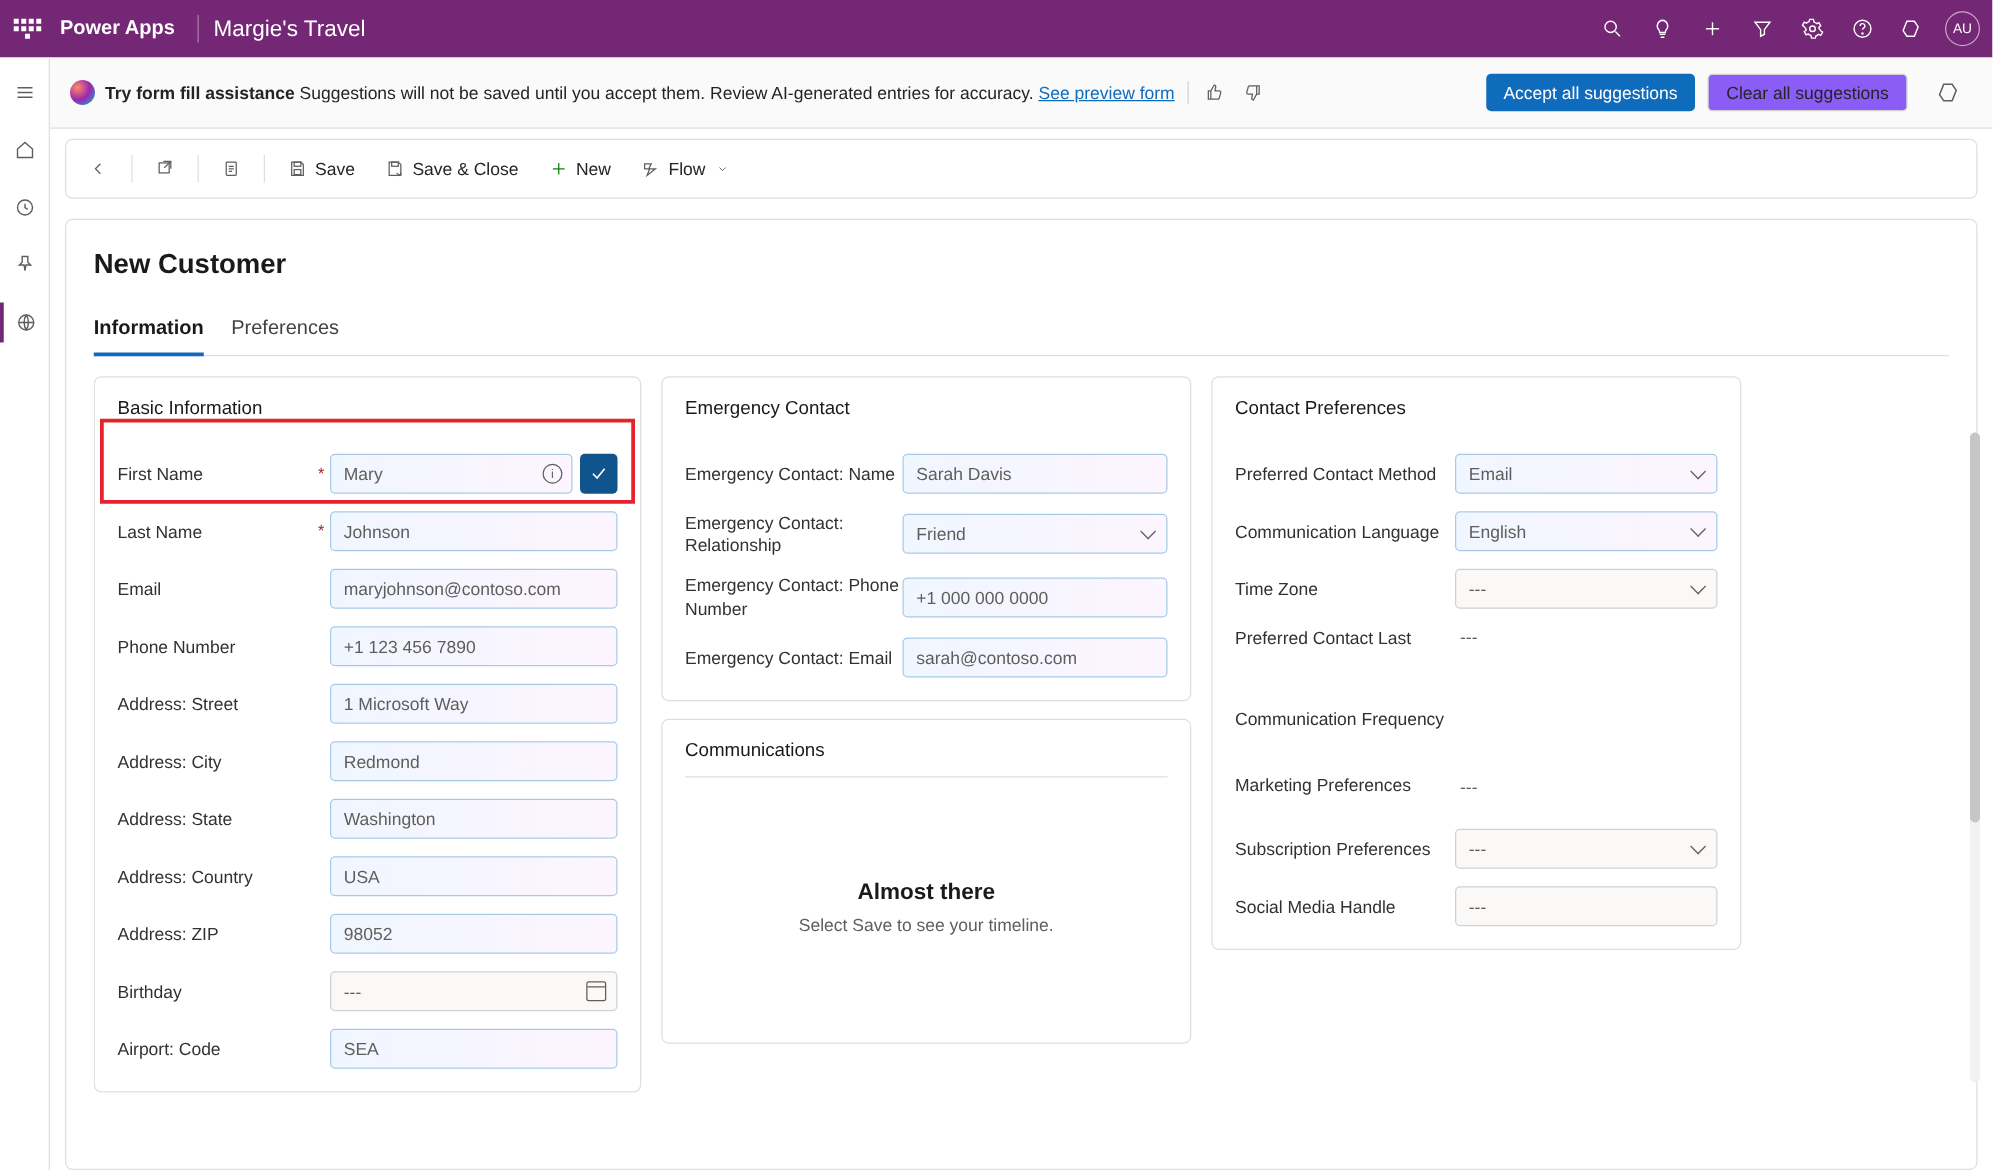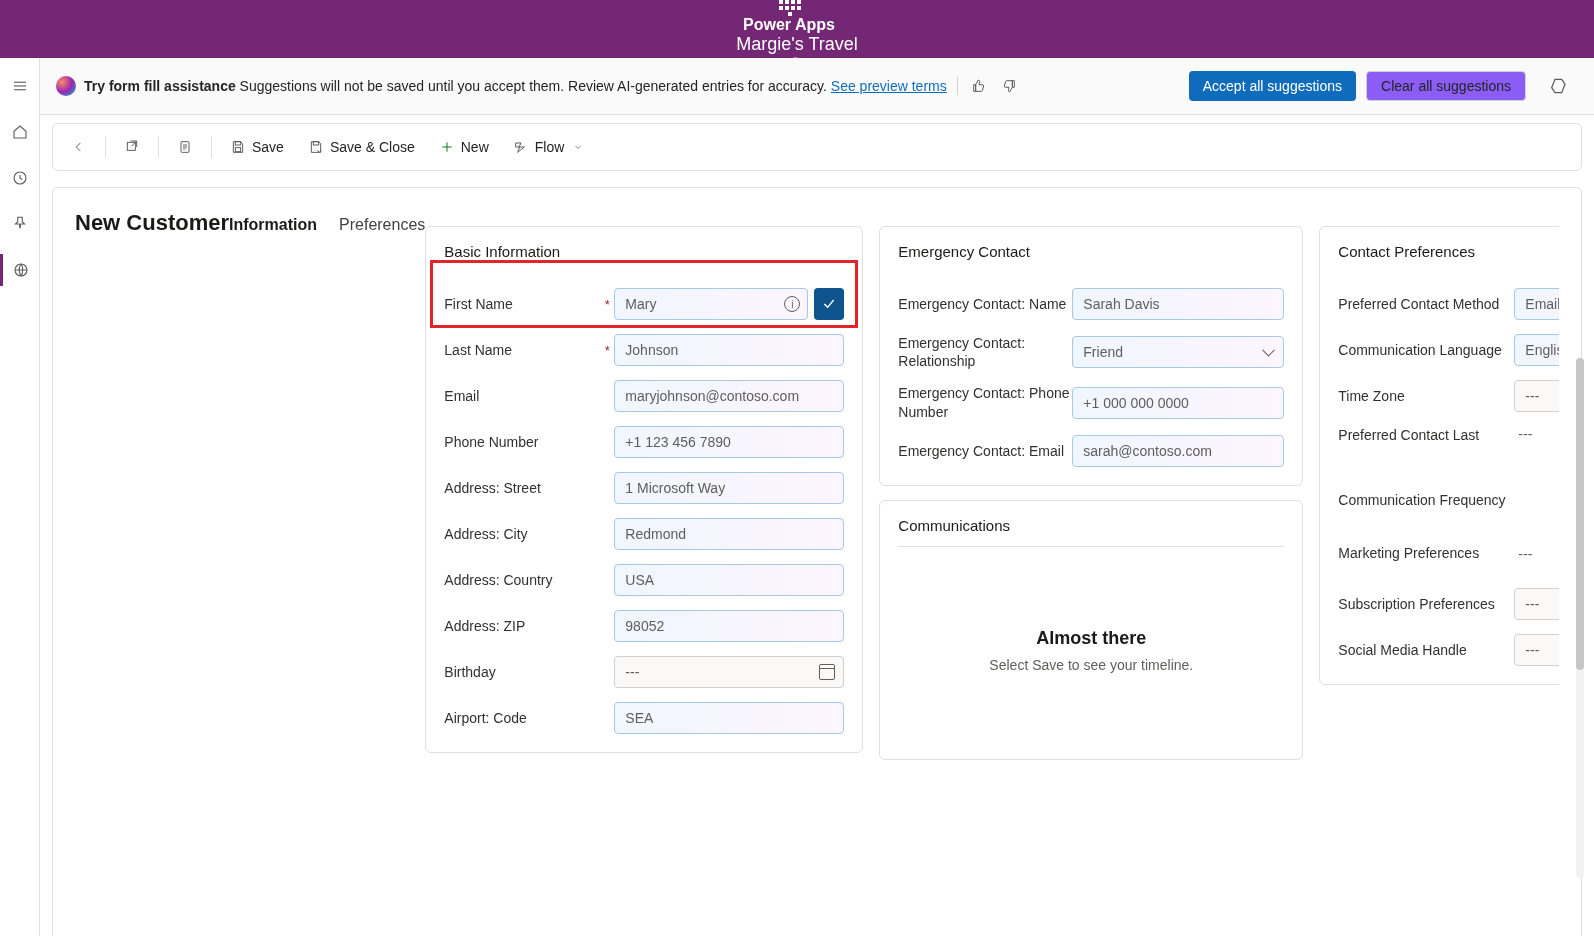--- a/index.html
+++ b/index.html
@@ -1,19 +1,19 @@
 <!DOCTYPE html>
 <html><head>
 <meta charset="utf-8">
 <style>
 * { box-sizing: border-box; margin: 0; padding: 0; font-family: "Segoe UI", -apple-system, sans-serif; }
 html, body { width: 1594px; height: 936px; overflow: hidden; background: #fff; }
 
 
-.top-header { height: 58px; background: #742774; display: flex; align-items: center; color: #fff; padding: 0 10px; flex-direction: column; }
+.top-header { height: 46px; background: #742774; display: flex; align-items: center; color: #fff; padding: 0 10px; }
 .top-header .waffle { width: 24px; height: 24px; display: flex; flex-wrap: wrap; gap: 2px; align-content: center; justify-content: center; margin-right: 14px; cursor: pointer; }
 .top-header .waffle span { width: 4px; height: 4px; background: #fff; }
 .top-header .brand { font-size: 16px; font-weight: 600; margin-right: 16px; }
 .top-header .divider-v { width: 1px; height: 22px; background: rgba(255,255,255,0.4); margin: 0 12px 0 2px; }
 .top-header .env { font-size: 18px; }
 .top-header .spacer { flex: 1; }
 .top-header .hicon { width: 40px; height: 46px; display: flex; align-items: center; justify-content: center; cursor: pointer; }
 .top-header .hicon svg { width: 18px; height: 18px; stroke: #fff; fill: none; stroke-width: 1.5; }
 .top-header .avatar { width: 28px; height: 28px; border-radius: 50%; border: 1px solid rgba(255,255,255,0.6); display:flex; align-items:center; justify-content:center; font-size:11px; margin-left:6px;}
 
@@ -47,21 +47,21 @@
 
 .cmdbar-wrap { padding: 8px 12px 0 12px;}
 .cmdbar { border:1px solid #e1dfdd; border-radius:6px; height:48px; display:flex; align-items:center; padding:0 8px; gap:4px; background:#fff;}
 .cmdbar .citem { display:flex; align-items:center; gap:6px; padding:6px 10px; cursor:pointer; font-size:14px; color:#242424; border-radius:4px;}
 .cmdbar .citem svg { width:16px; height:16px; stroke:#605e5c; fill:none; stroke-width:1.5;}
 .cmdbar .vsep { width:1px; height:22px; background:#e1dfdd; margin:0 4px;}
 .cmdbar .green svg { stroke:#107c10;}
 .cmdbar .chev { margin-left:2px;}
 
 
-.page-card { margin: 16px 12px 0 12px; border:1px solid #e1dfdd; border-radius:6px; background:#fff; padding: 22px 22px 0 22px; display:flex; flex-direction:row; flex:1; min-height:0;}
+.page-card { margin: 16px 12px 0 12px; border:1px solid #e1dfdd; border-radius:6px; background:#fff; padding: 22px 22px 0 22px; display:flex; flex-direction:column; flex:1; min-height:0;}
 .page-title { font-size:22px; font-weight:600; color:#1b1a19; margin-bottom: 24px;}
 .tabs { display:flex; gap:22px; border-bottom:1px solid #e1dfdd;}
 .tabs .tab { font-size:16px; padding: 6px 0 12px 0; color:#424242; cursor:pointer; position:relative;}
 .tabs .tab.active { font-weight:600; color:#1b1a19;}
 .tabs .tab.active::after { content:""; position:absolute; left:0; right:0; bottom:-1px; height:3px; background:#0f6cbd;}
 
 
 .cols { display:flex; gap:16px; padding-top:16px; flex:1; min-height:0; overflow:hidden; align-items:flex-start;}
 .panel { border:1px solid #e1dfdd; border-radius:6px; padding: 16px 18px 18px 18px; background:#fff;}
 .panel h3 { font-size:15px; font-weight:400; color:#1b1a19; margin-bottom:14px;}
@@ -200,21 +200,21 @@
         </svg>
       </div>
   </div>
 
   <div class="main">
 
     <div class="banner">
       <div class="b-left">
         <div class="copilot-dot"></div>
         <div class="b-text">
-          <b>Try form fill assistance</b><span> Suggestions will not be saved until you accept them. Review AI-generated entries for accuracy. </span><a href="#">See preview terms</a>
+          <b>Try form fill assistance</b><span> Suggestions will not be saved until you accept them. Review AI-generated entries for accuracy. </span><a href="#">See preview form</a>
         </div>
         <div class="vsep"></div>
         <div class="thumb">
             <svg viewBox="0 0 24 24">
               <path d="M7 20V10l4-7c1 0 2 1 2 2l-1 5h5a2 2 0 0 1 2 2l-2 7a2 2 0 0 1-2 1H7zM4 10h3v10H4z"></path>
             </svg>
           </div>
         <div class="thumb">
             <svg viewBox="0 0 24 24">
               <path d="M17 4v10l-4 7c-1 0-2-1-2-2l1-5H7a2 2 0 0 1-2-2l2-7a2 2 0 0 1 2-1h8zM20 14h-3V4h3z"></path>
@@ -342,20 +342,27 @@
             <div class="req-slot"></div>
             <div class="fcontrol">
                 <input class="sugg-input" value="1 Microsoft Way" style="">
               </div>
           </div>
           <div class="field-row">
             <div class="flabel">Address: City</div>
             <div class="req-slot"></div>
             <div class="fcontrol">
                 <input class="sugg-input" value="Redmond" style="">
+              </div>
+          </div>
+          <div class="field-row">
+            <div class="flabel">Address: State</div>
+            <div class="req-slot"></div>
+            <div class="fcontrol">
+                <input class="sugg-input" value="Washington" style="">
               </div>
           </div>
           <div class="field-row">
             <div class="flabel">Address: Country</div>
             <div class="req-slot"></div>
             <div class="fcontrol">
                 <input class="sugg-input" value="USA" style="">
               </div>
           </div>
           <div class="field-row">

